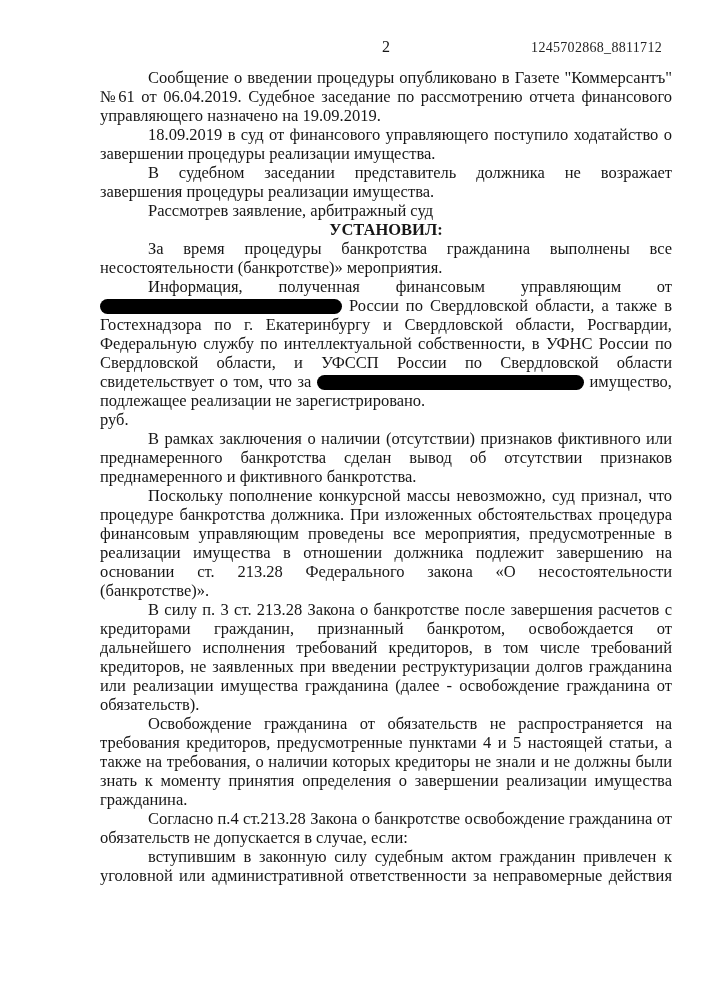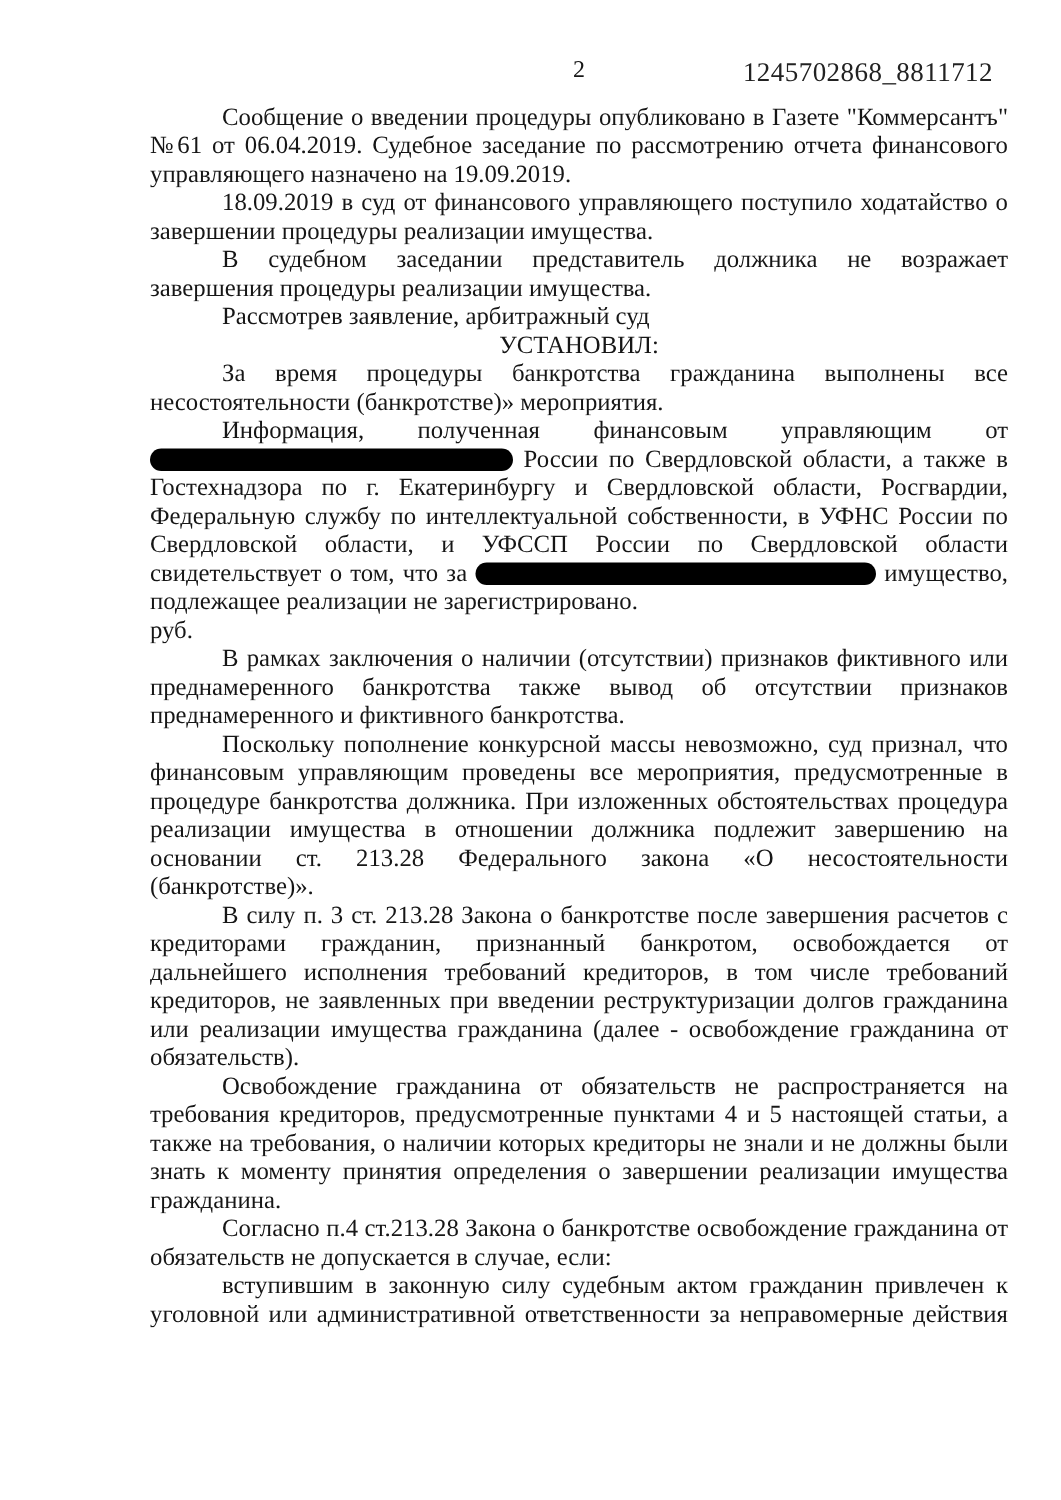--- a/index.html
+++ b/index.html
@@ -22,21 +22,21 @@
     left: 100px;
     width: 572px;
     text-align: center;
     font-size: 16px;
     line-height: 18px;
   }
   .doc-id {
     position: absolute;
     top: 40px;
     right: 45px;
-    font-size: 18px;
+    font-size: 14px;
     letter-spacing: 0.3px;
     line-height: 16px;
     color: #222222;
   }
   .text-block {
     position: absolute;
     left: 100px;
     top: 68px;
     width: 572px;
     font-size: 16.5px;
@@ -54,21 +54,21 @@
   .line.just::after {
     content: "";
     display: inline-block;
     width: 100%;
     height: 0;
   }
   .line.center {
     text-align: center;
     text-indent: 0;
   }
-  .line.bold { font-weight: normal; }
+  .line.bold { font-weight: bold; }
   .redact {
     display: inline-block;
     height: 15px;
     background: #000000;
     border-radius: 8px;
     vertical-align: -3px;
   }
 </style>
 </head>
 <body>
@@ -90,25 +90,25 @@
       <div class="line">несостоятельности (банкротстве)» мероприятия.</div>
       <div class="line indent just">Информация, полученная финансовым управляющим от</div>
       <div class="line just"><span class="redact" style="width: 242px;"></span> России по Свердловской области, а также в</div>
       <div class="line just">Гостехнадзора по г. Екатеринбургу и Свердловской области, Росгвардии,</div>
       <div class="line just">Федеральную службу по интеллектуальной собственности, в УФНС России по</div>
       <div class="line just">Свердловской области, и УФССП России по Свердловской области</div>
       <div class="line just">свидетельствует о том, что за <span class="redact" style="width: 267px;"></span> имущество,</div>
       <div class="line">подлежащее реализации не зарегистрировано.</div>
       <div class="line">руб.</div>
       <div class="line indent just">В рамках заключения о наличии (отсутствии) признаков фиктивного или</div>
-      <div class="line just">преднамеренного банкротства также вывод об отсутствии признаков</div>
+      <div class="line just">преднамеренного банкротства сделан вывод об отсутствии признаков</div>
       <div class="line">преднамеренного и фиктивного банкротства.</div>
       <div class="line indent just">Поскольку пополнение конкурсной массы невозможно, суд признал, что</div>
+      <div class="line just">процедуре банкротства должника. При изложенных обстоятельствах процедура</div>
       <div class="line just">финансовым управляющим проведены все мероприятия, предусмотренные в</div>
-      <div class="line just">процедуре банкротства должника. При изложенных обстоятельствах процедура</div>
       <div class="line just">реализации имущества в отношении должника подлежит завершению на</div>
       <div class="line just">основании ст. 213.28 Федерального закона «О несостоятельности</div>
       <div class="line">(банкротстве)».</div>
       <div class="line indent just">В силу п. 3 ст. 213.28 Закона о банкротстве после завершения расчетов с</div>
       <div class="line just">кредиторами гражданин, признанный банкротом, освобождается от</div>
       <div class="line just">дальнейшего исполнения требований кредиторов, в том числе требований</div>
       <div class="line just">кредиторов, не заявленных при введении реструктуризации долгов гражданина</div>
       <div class="line just">или реализации имущества гражданина (далее - освобождение гражданина от</div>
       <div class="line">обязательств).</div>
       <div class="line indent just">Освобождение гражданина от обязательств не распространяется на</div>

